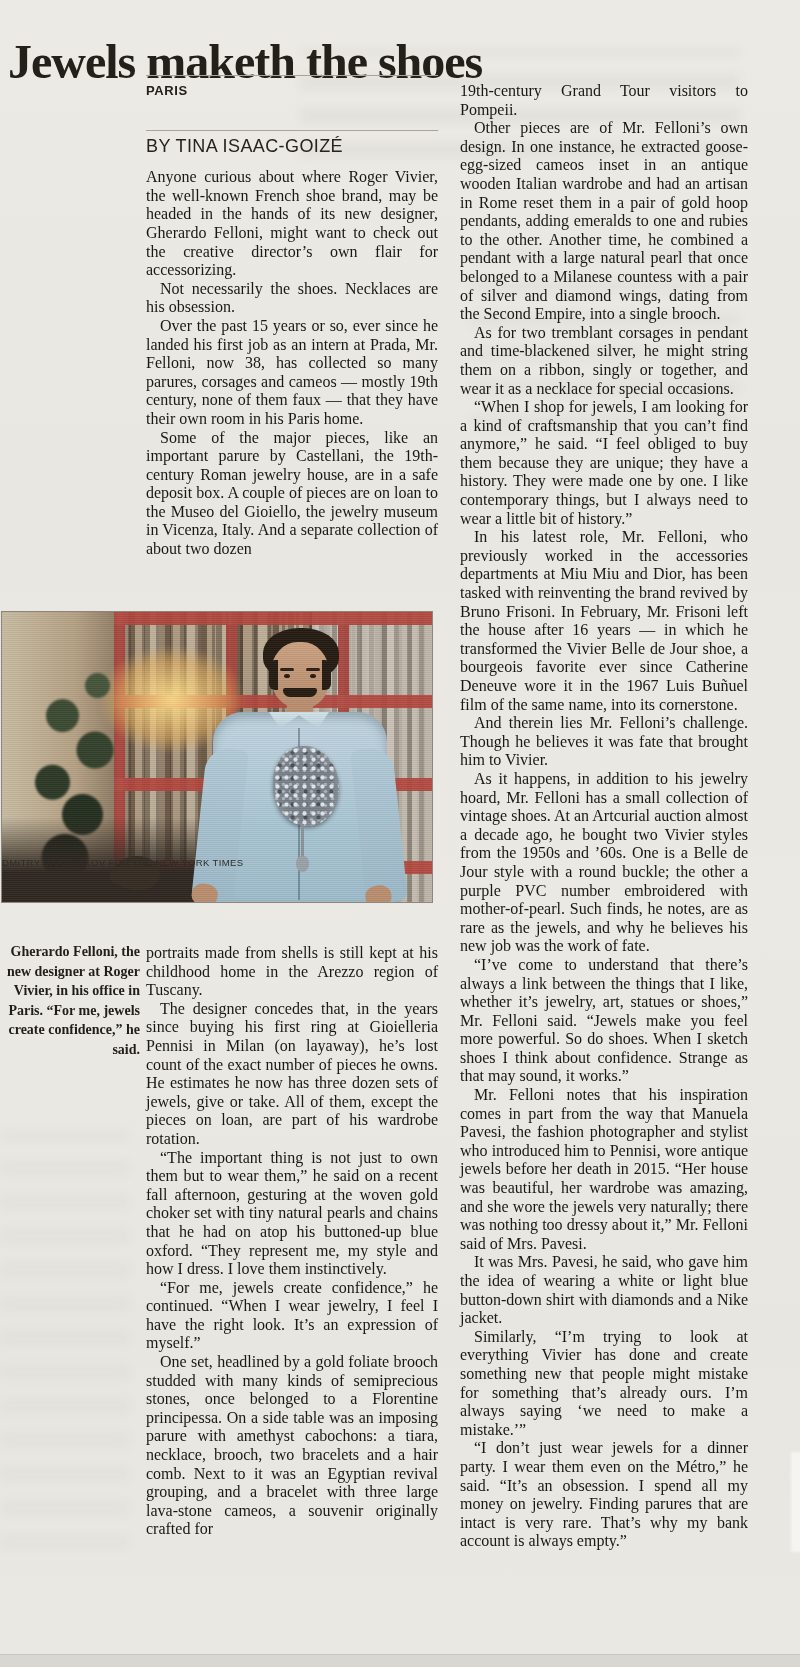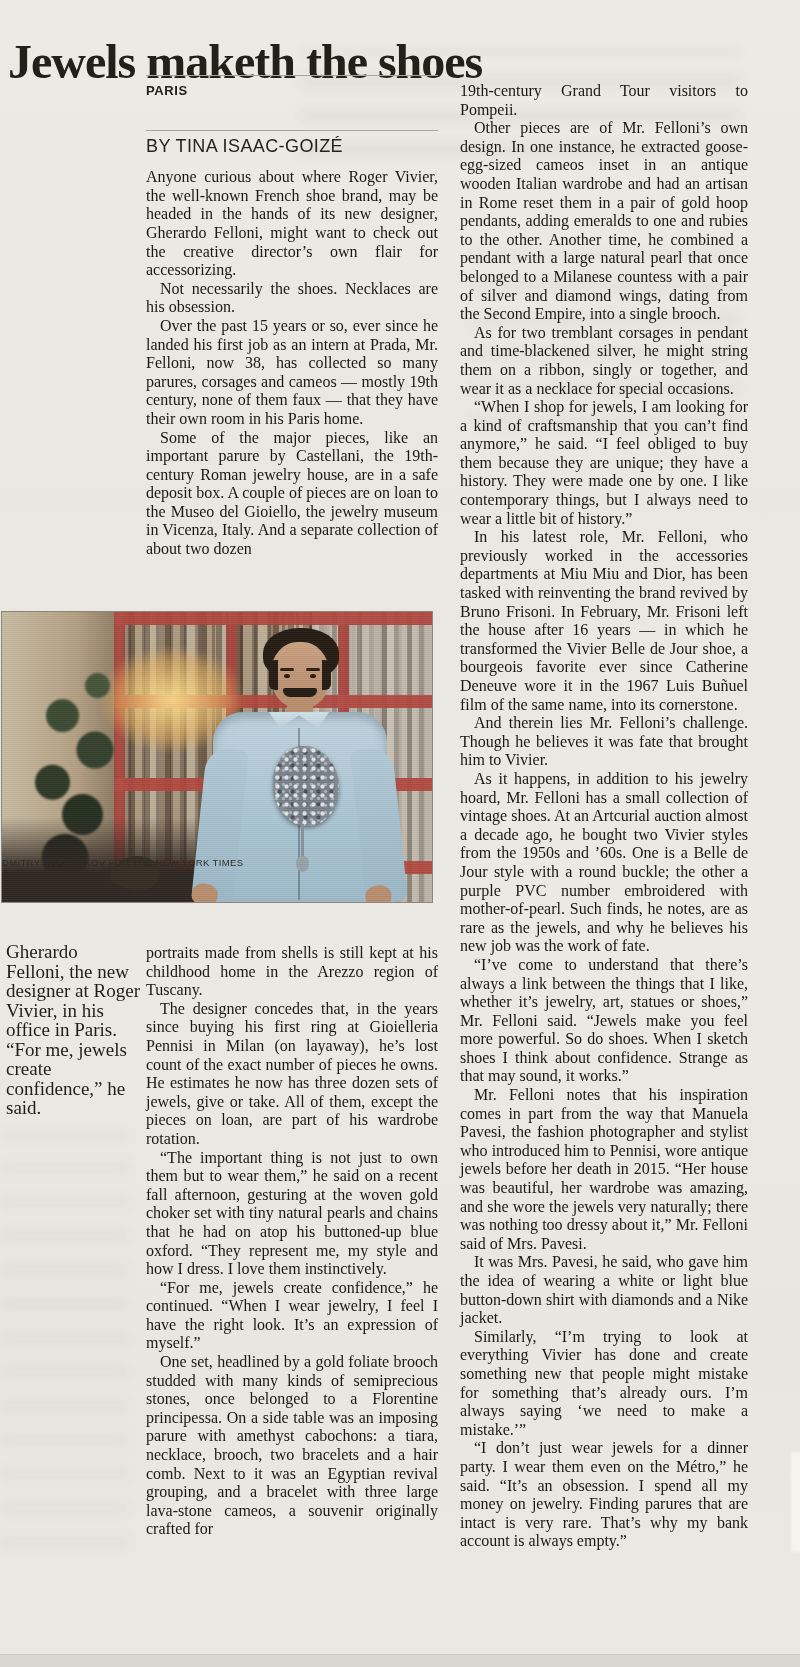--- a/index.html
+++ b/index.html
@@ -128,22 +128,22 @@
   .ph-grain{position:absolute; inset:0; pointer-events:none;
     background:repeating-linear-gradient(0deg, rgba(255,255,255,.05) 0 1px, rgba(0,0,0,.05) 1px 2px);}
 
   .credit{
     position:absolute; left:2px; top:857px; width:430px; text-align:left;
     font-family:"Liberation Sans", sans-serif; font-size:9.5px; letter-spacing:.35px;
     color:#2f2c27;
   }
   .margin-caption{
     position:absolute; left:6px; top:942px; width:134px;
-    font-family:"Liberation Serif", serif; font-weight:normal;
-    font-size:19px; line-height:19.5px; color:#211e19; text-align:left;
+    font-family:"Liberation Serif", serif; font-weight:bold;
+    font-size:14px; line-height:19.5px; color:#211e19; text-align:right;
   }
 </style>
 </head>
 <body>
 
 <div class="page">
 
   <div class="ghost g1"></div>
   <div class="ghost g2"></div>
   <div class="ghost g3"></div>

